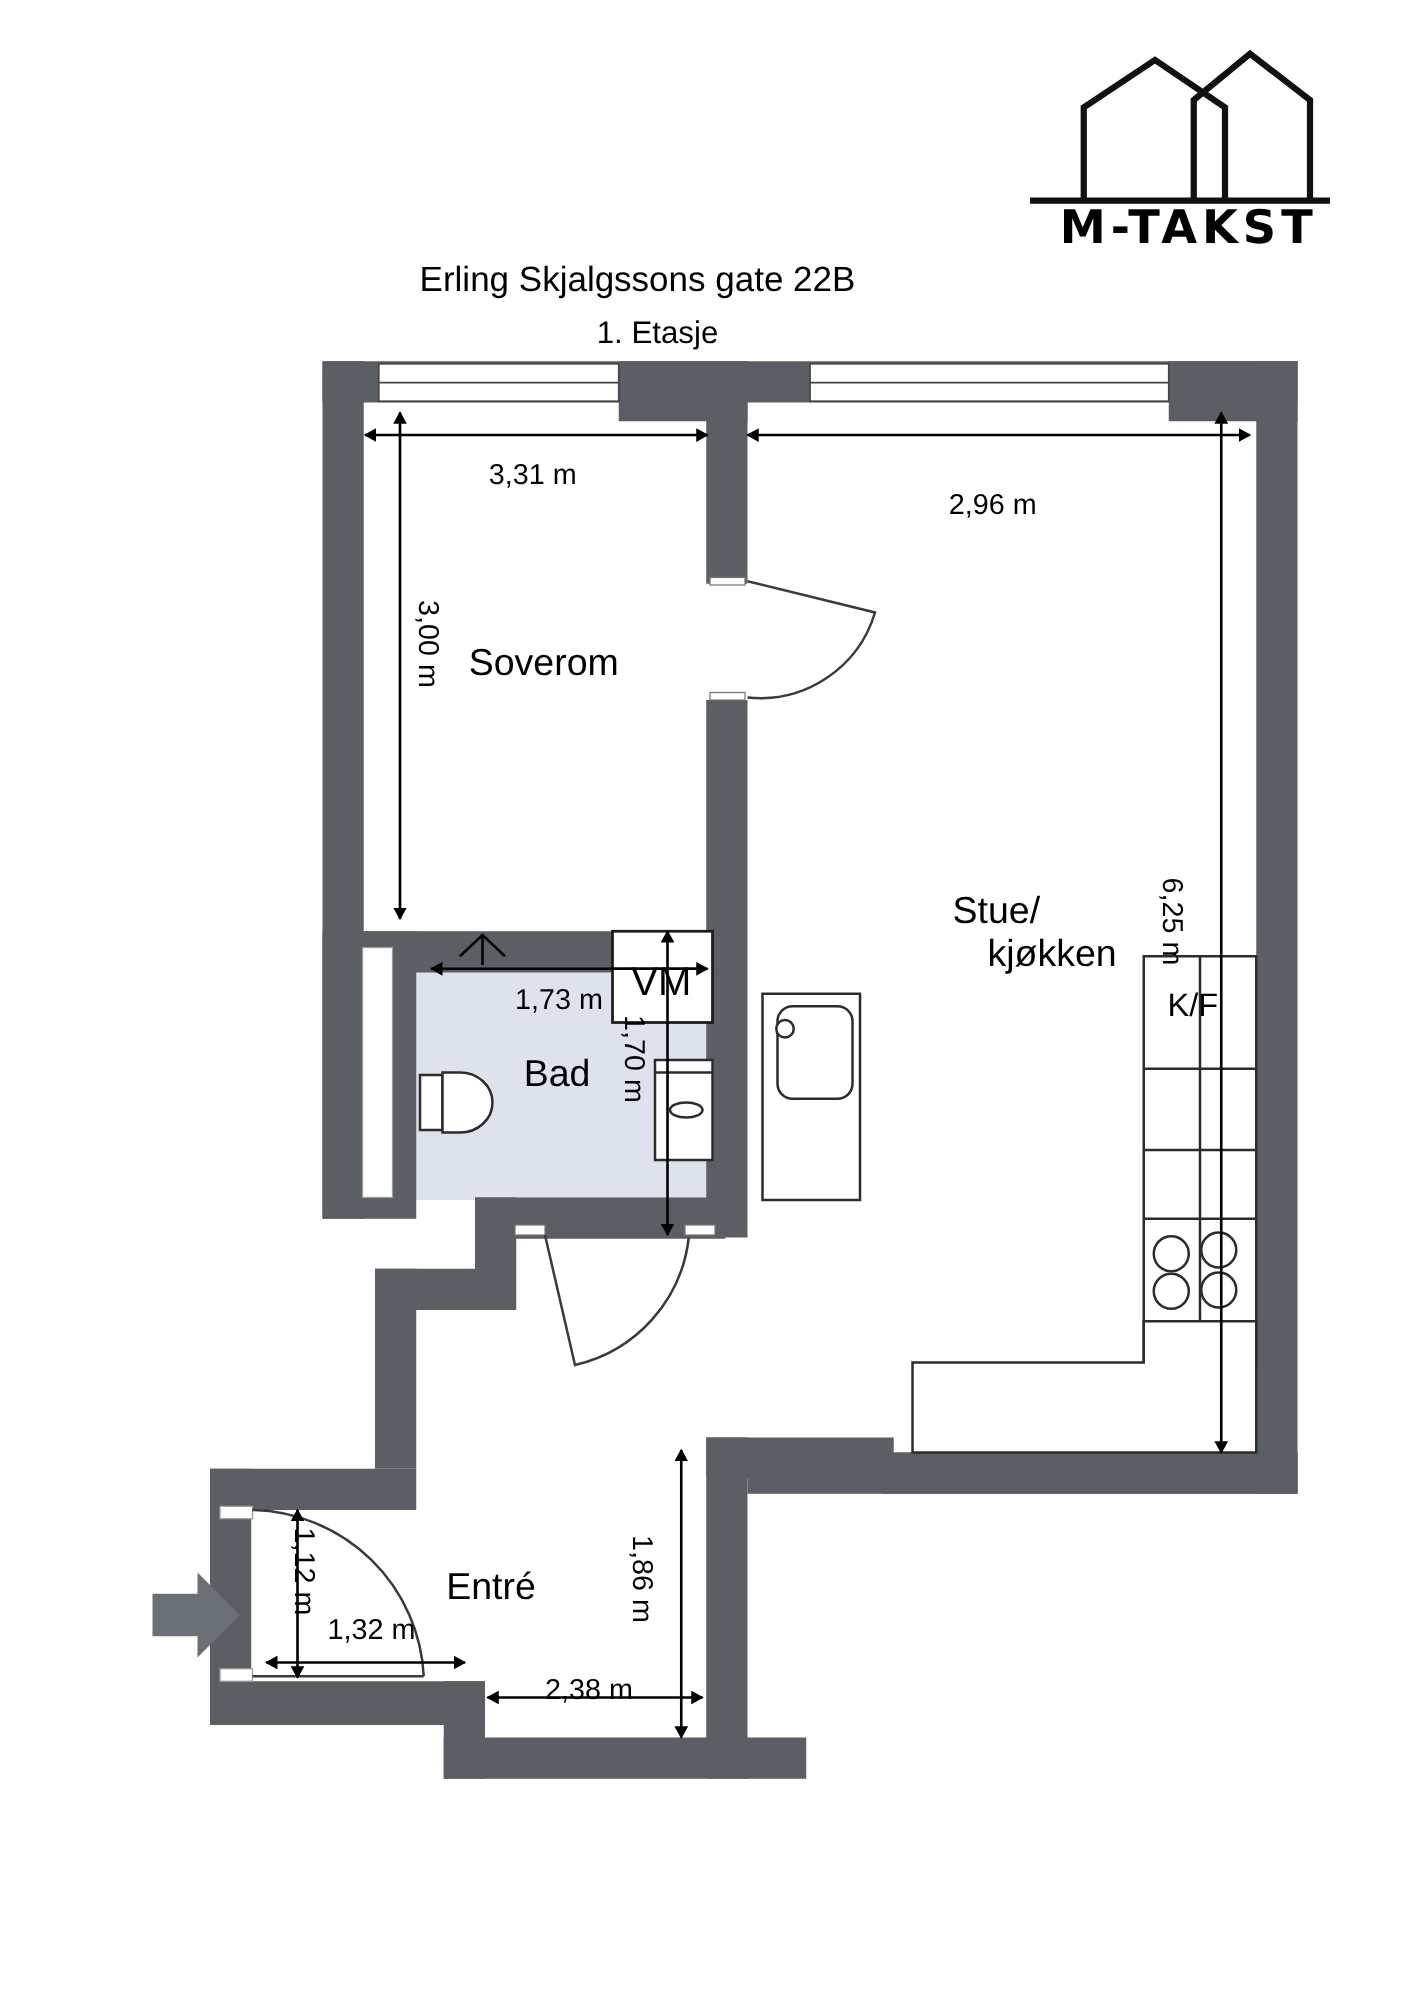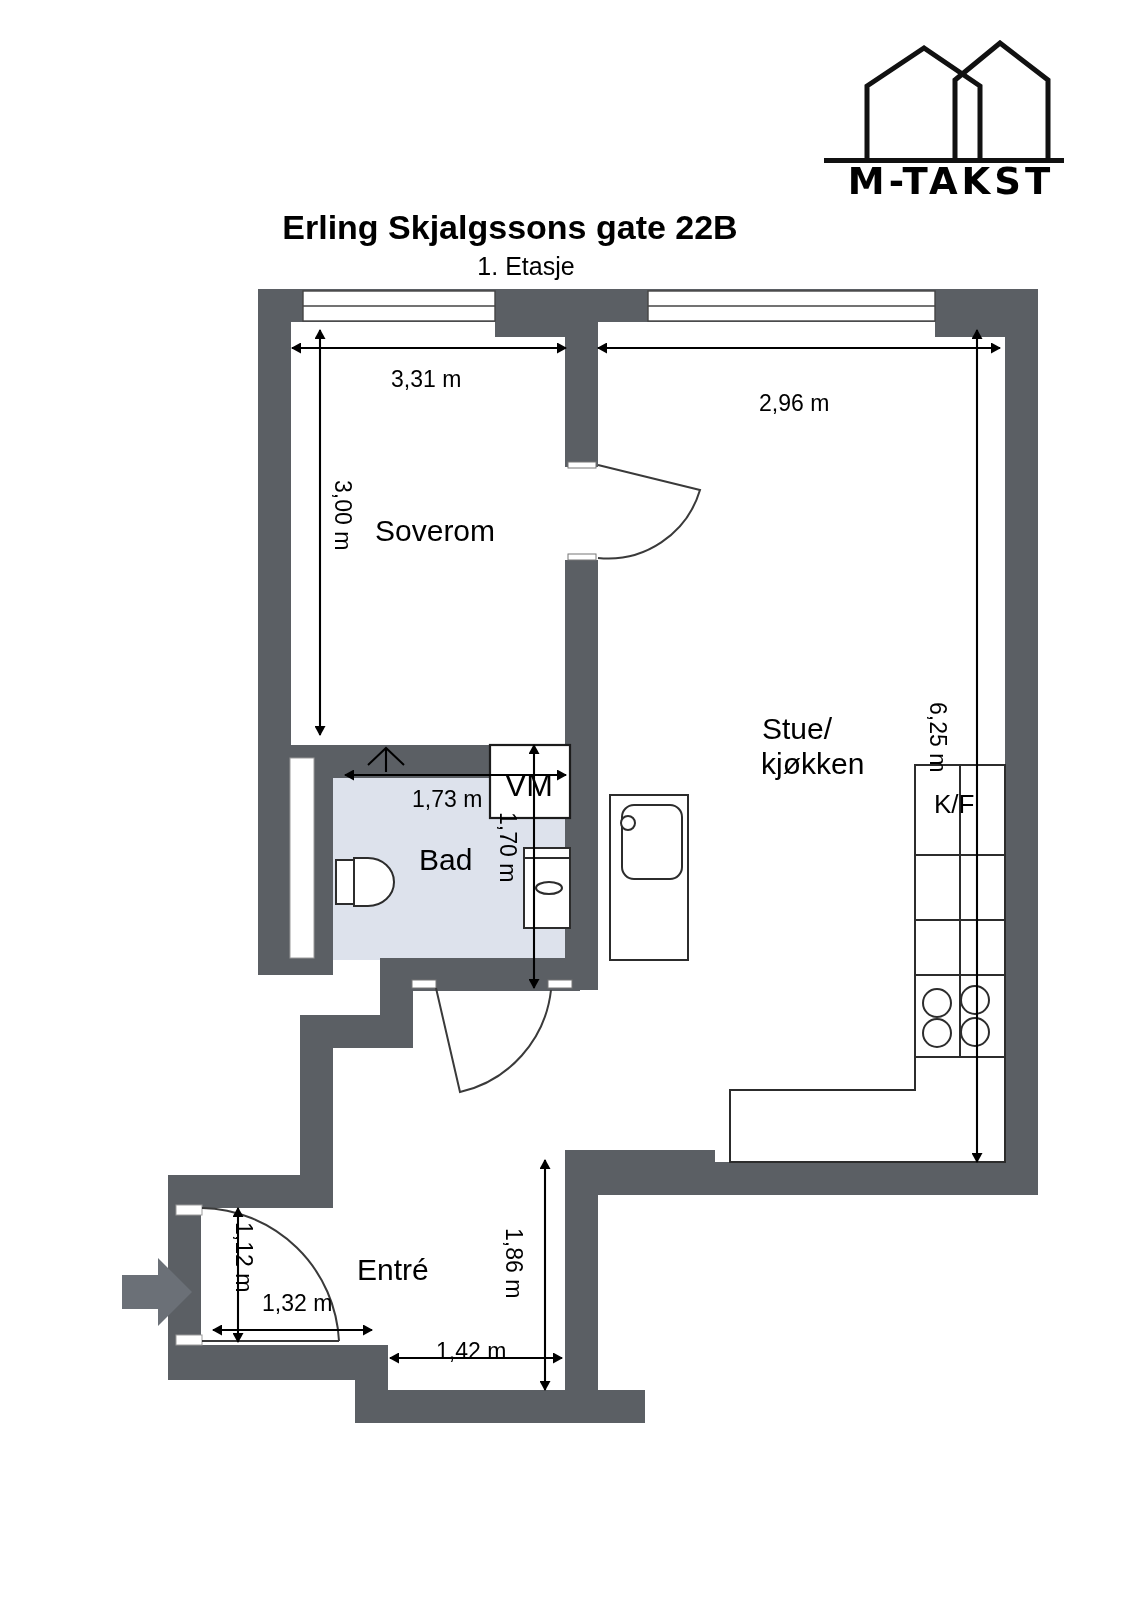--- a/index.html
+++ b/index.html
@@ -18,21 +18,21 @@
   #logo svg{display:block;}
   #logo-text{
     position:absolute;left:826px;top:160px;width:250px;
     text-align:center;font-size:37px;font-weight:700;letter-spacing:4px;
     font-family:"DejaVu Sans", sans-serif;
   }
 
   
   #title{
     position:absolute;left:0px;top:208px;width:1020px;text-align:center;
-    font-size:34px;font-weight:700;letter-spacing:0px;
+    font-size:28px;font-weight:400;letter-spacing:0px;
   }
   #subtitle{
     position:absolute;left:0px;top:252px;width:1000px;text-align:center;
     font-size:25px;font-weight:400;margin-left:26px;
   }
 
   
   #footer{
     position:absolute;left:0;top:1505px;width:1131px;text-align:center;
     font-size:14.5px;line-height:22px;
@@ -225,21 +225,21 @@
     <g>
       <path d="M 122 1275 L 158 1275 L 158 1258 L 192 1292 L 158 1326 L 158 1309 L 122 1309 Z" fill="#6b7077" stroke="none"></path>
     </g>
   </svg>
 
   <div class="lbl room" style="left:375px;top:514px;">Soverom</div>
 
   <div class="lbl room" style="left:419px;top:843px;">Bad</div>
 
   <div class="lbl room" style="left:762px;top:712px;">Stue/</div>
-  <div class="lbl room" style="left:761px;top:747px;">kjøkken</div>
+  <div class="lbl room" style="left:790px;top:747px;">kjøkken</div>
 
   <div class="lbl room" style="left:357px;top:1253px;">Entré</div>
 
   <div class="lbl" style="left:505px;top:767px;font-size:32px;">VM</div>
   <div class="lbl" style="left:934px;top:789px;font-size:26px;text-align:center;">K/F</div>
 
   <div class="dim" style="left:391px;top:366px;">3,31 m</div>
 
   <div class="dim" style="left:759px;top:366px;margin-top:24px;">2,96 m</div>
 
@@ -248,20 +248,20 @@
   <div class="dim" style="left:412px;top:786px;">1,73 m</div>
 
   <div class="dim vert" style="left:521px;top:812px;transform:rotate(90deg);">1,70 m</div>
 
   <div class="dim vert" style="left:951px;top:702px;transform:rotate(90deg);">6,25 m</div>
 
   <div class="dim vert" style="left:257px;top:1222px;transform:rotate(90deg);">1,12 m</div>
 
   <div class="dim" style="left:262px;top:1290px;">1,32 m</div>
 
-  <div class="dim" style="left:436px;top:1338px;">1,42 m</div>
+  <div class="dim" style="left:436px;top:1338px;">2,38 m</div>
 
   <div class="dim vert" style="left:527px;top:1228px;transform:rotate(90deg);">1,86 m</div>
 
   <div id="footer">
   </div>
 
 </div>
 
 </body></html>

